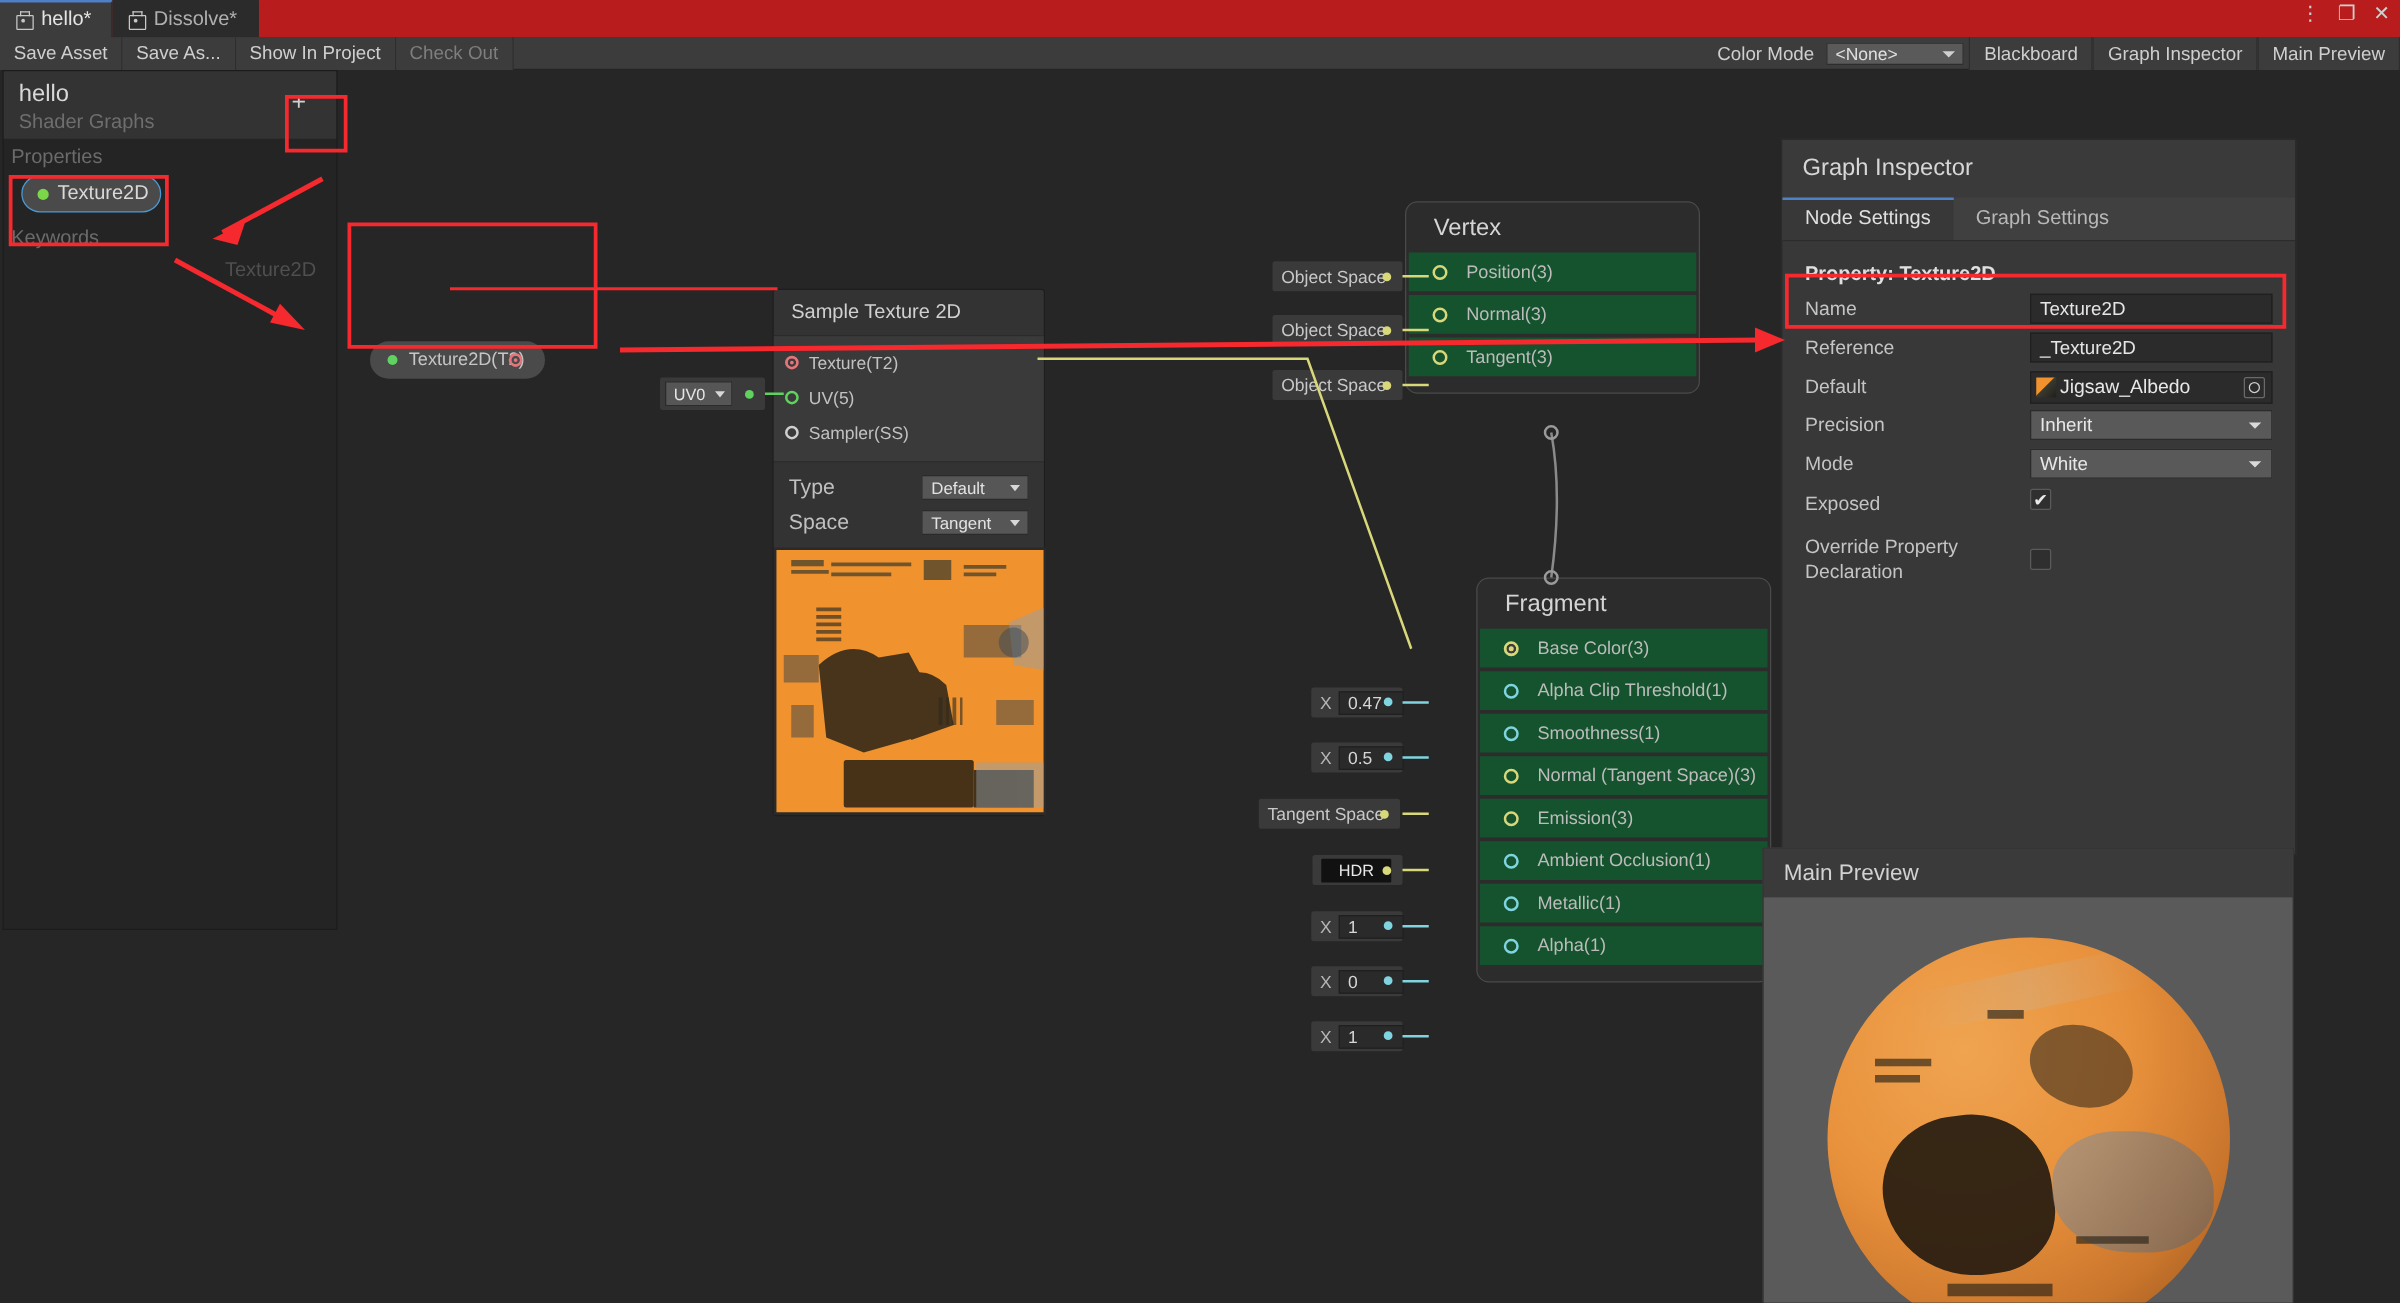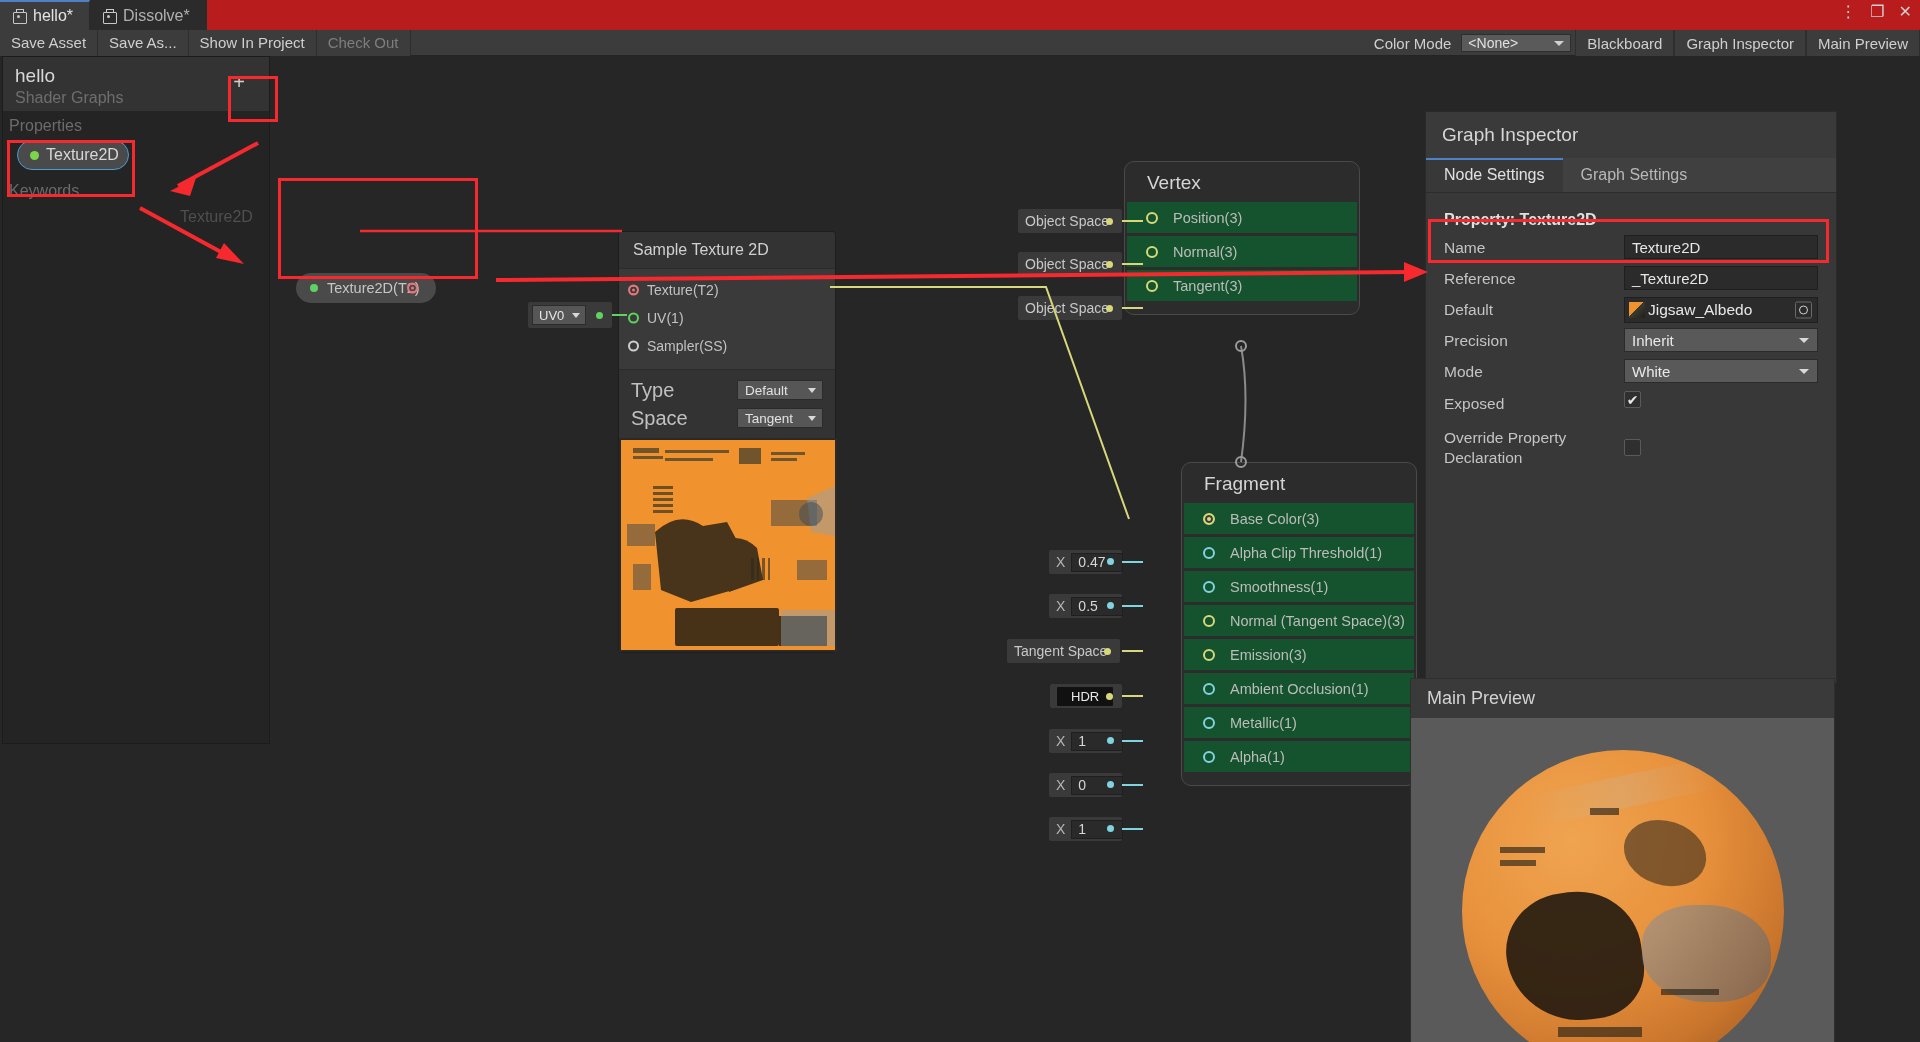--- a/index.html
+++ b/index.html
@@ -131,21 +131,21 @@
   .pcircle { position:absolute; width:11px;height:11px;border-radius:50%;border:2px solid; top:50%; transform:translateY(-50%); }
   .pcircle.l { left:9px; }
   .pcircle.r { right:9px; }
   .pc-redfill { border-color:#e4757a; background:#e4757a; box-shadow: inset 0 0 0 2px #3a3a3a; }
   .pc-green { border-color:#5fd25f; }
   .pc-white { border-color:#cfcfcf; }
   .pc-cyan { border-color:#5fc8d4; }
   .pc-magfill { border-color:#cf8fd8; background:#cf8fd8; box-shadow: inset 0 0 0 2px #343434; }
   .st-ctrl { background:#333333; padding:6px 0; }
   .st-ctrlrow { height:28px; display:flex; align-items:center; padding:0 12px; }
-  .st-ctrlrow .lb { font-size:20px; color:#c0c0c0; flex:1; }
+  .st-ctrlrow .lb { font-size:17px; color:#c0c0c0; flex:1; }
   .ddl {
     width:86px; height:20px; background:#565656; border:1px solid #2b2b2b;
     font-size:13.5px; color:#e2e2e2; display:flex; align-items:center; padding-left:7px;
     position:relative; cursor:pointer;
   }
   .ddl .arw { position:absolute;right:6px;top:7px;width:0;height:0;
     border-left:4.5px solid transparent;border-right:4.5px solid transparent;border-top:5px solid #d8d8d8;}
   .texprev { width:218px; height:214px; background:#2a2a2a; padding:2px; }
 
   
@@ -319,21 +319,21 @@
       <div class="node-title">Sample Texture 2D</div>
       <div class="divline"></div>
       <div class="st-ports">
         <div class="st-in">
           <div class="st-row in">
             <span class="pcircle l pc-redfill"></span>
             <span>Texture(T2)</span>
           </div>
           <div class="st-row in">
             <span class="pcircle l pc-green"></span>
-            <span>UV(1)</span>
+            <span>UV(5)</span>
           </div>
           <div class="st-row in">
             <span class="pcircle l pc-white"></span>
             <span>Sampler(SS)</span>
           </div>
         </div>
       </div>
       <div class="divline"></div>
       <div class="st-ctrl">
         <div class="st-ctrlrow">

